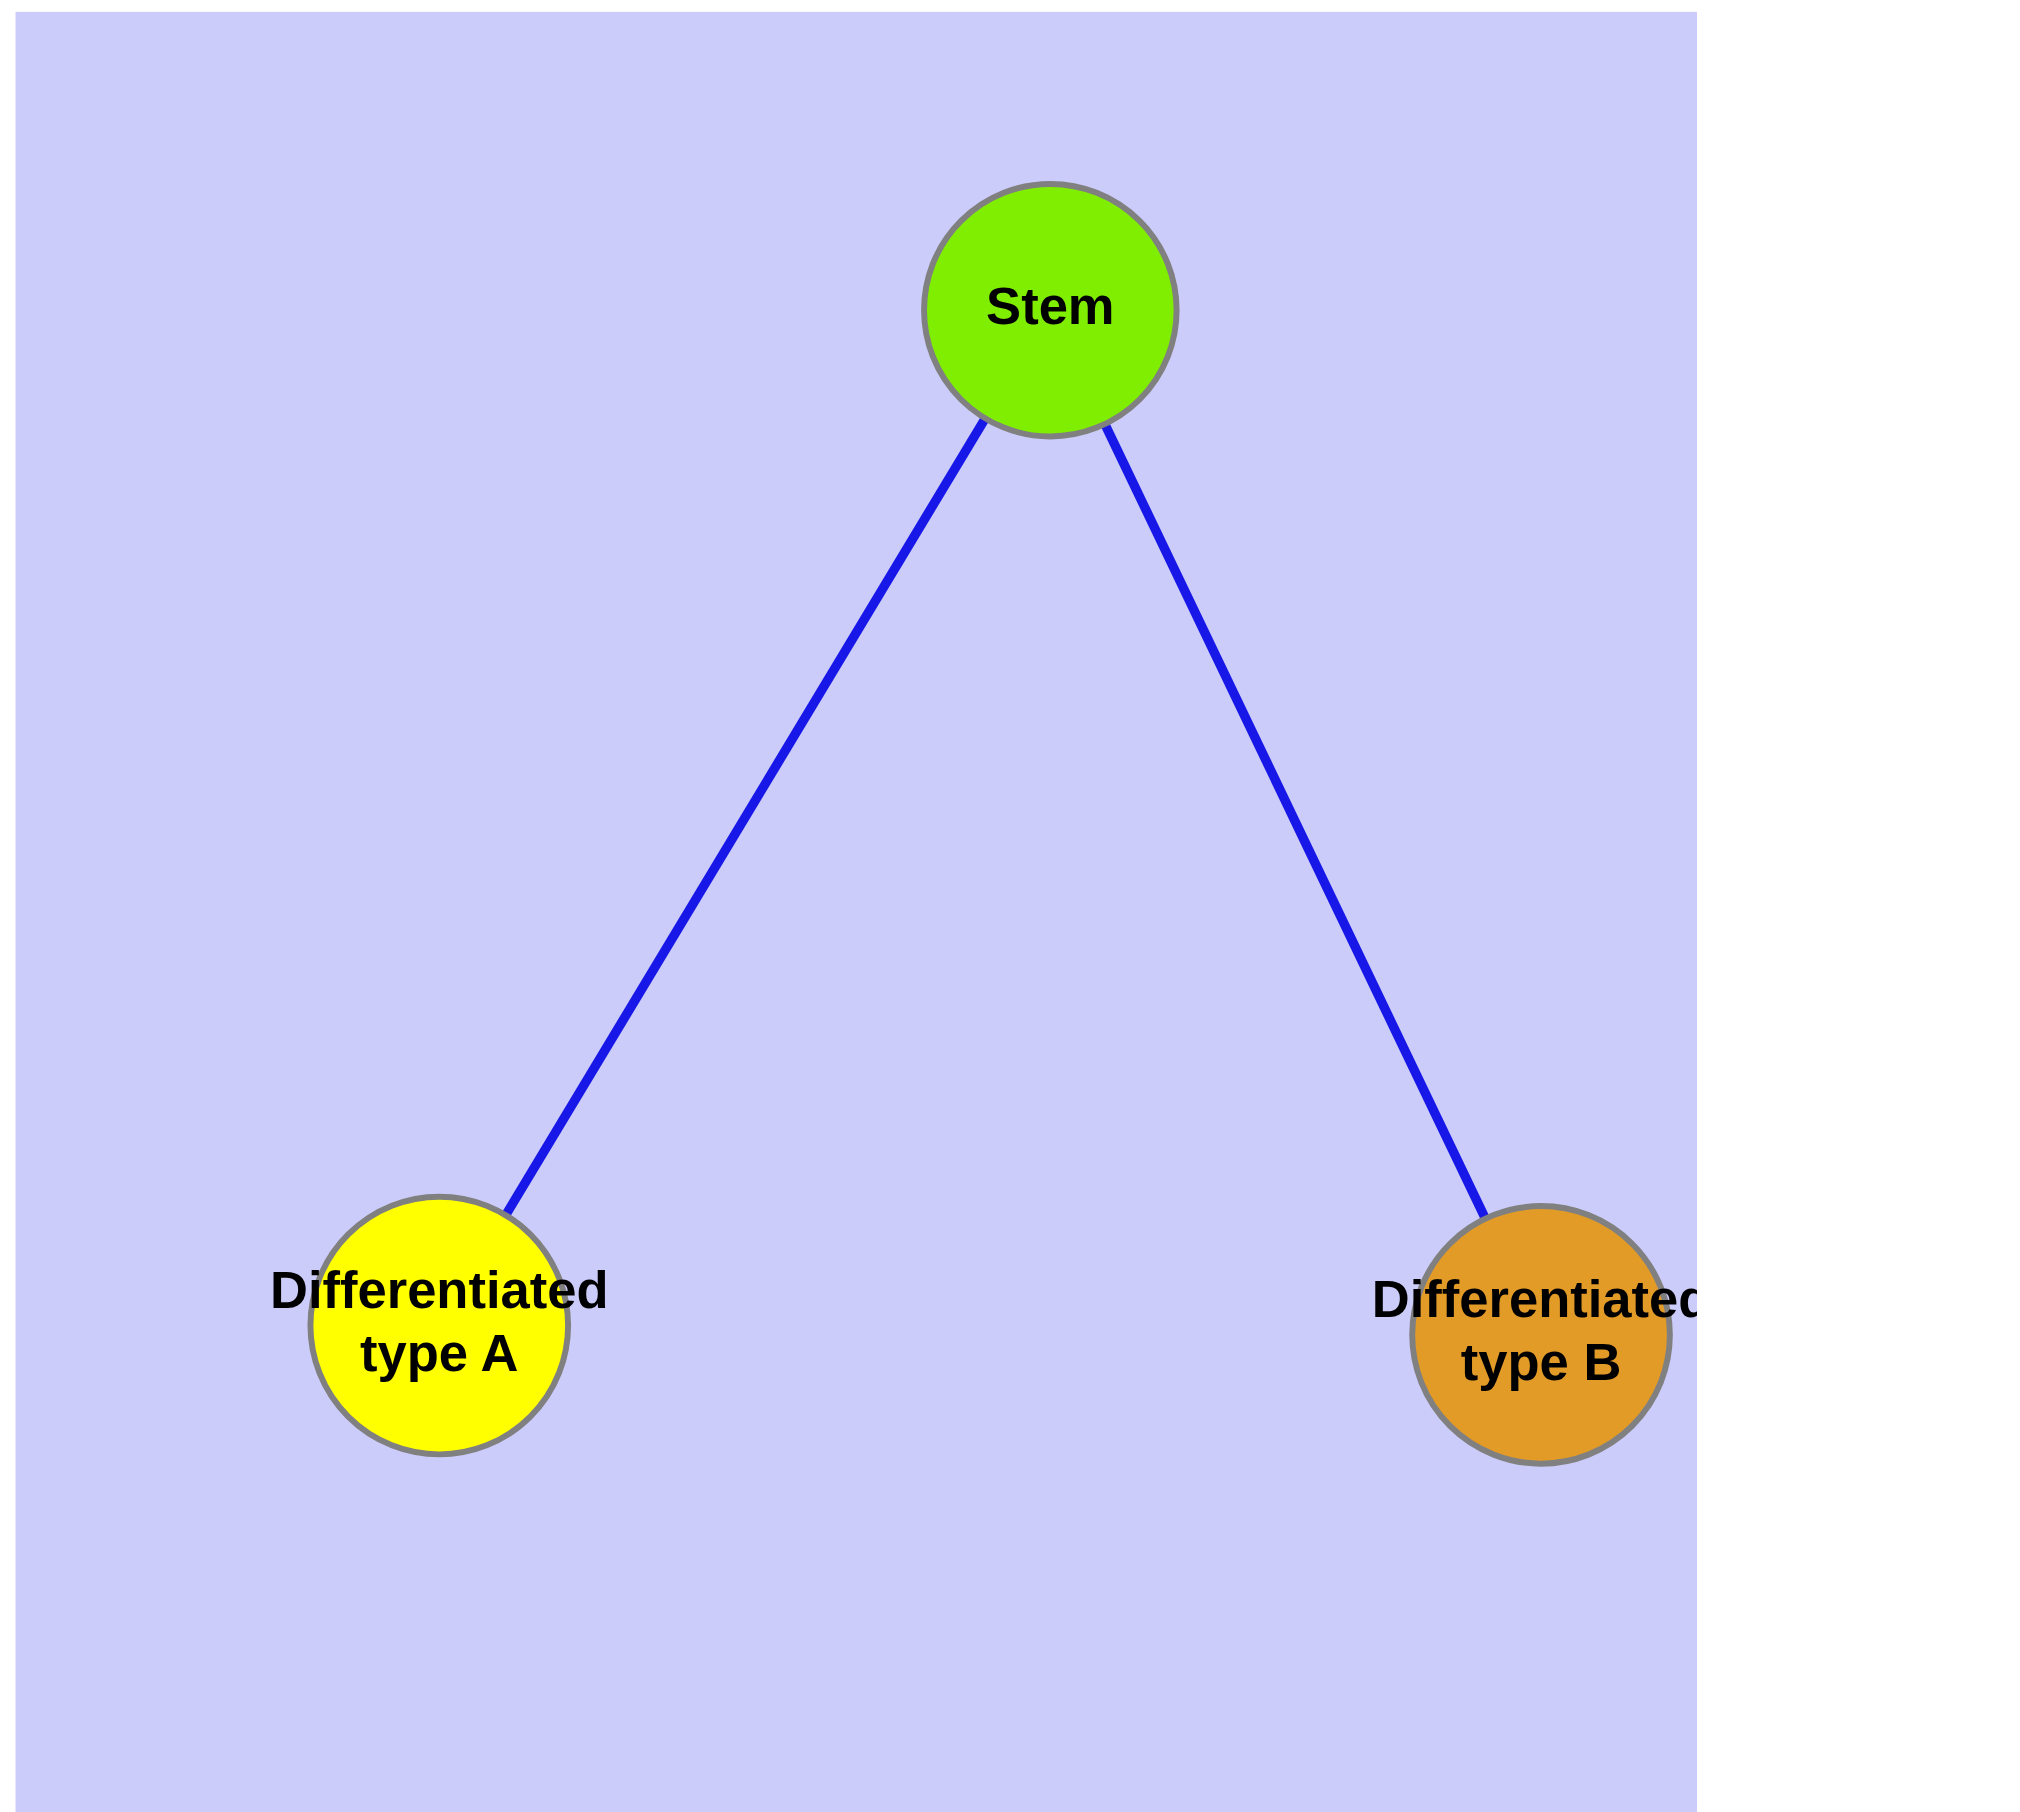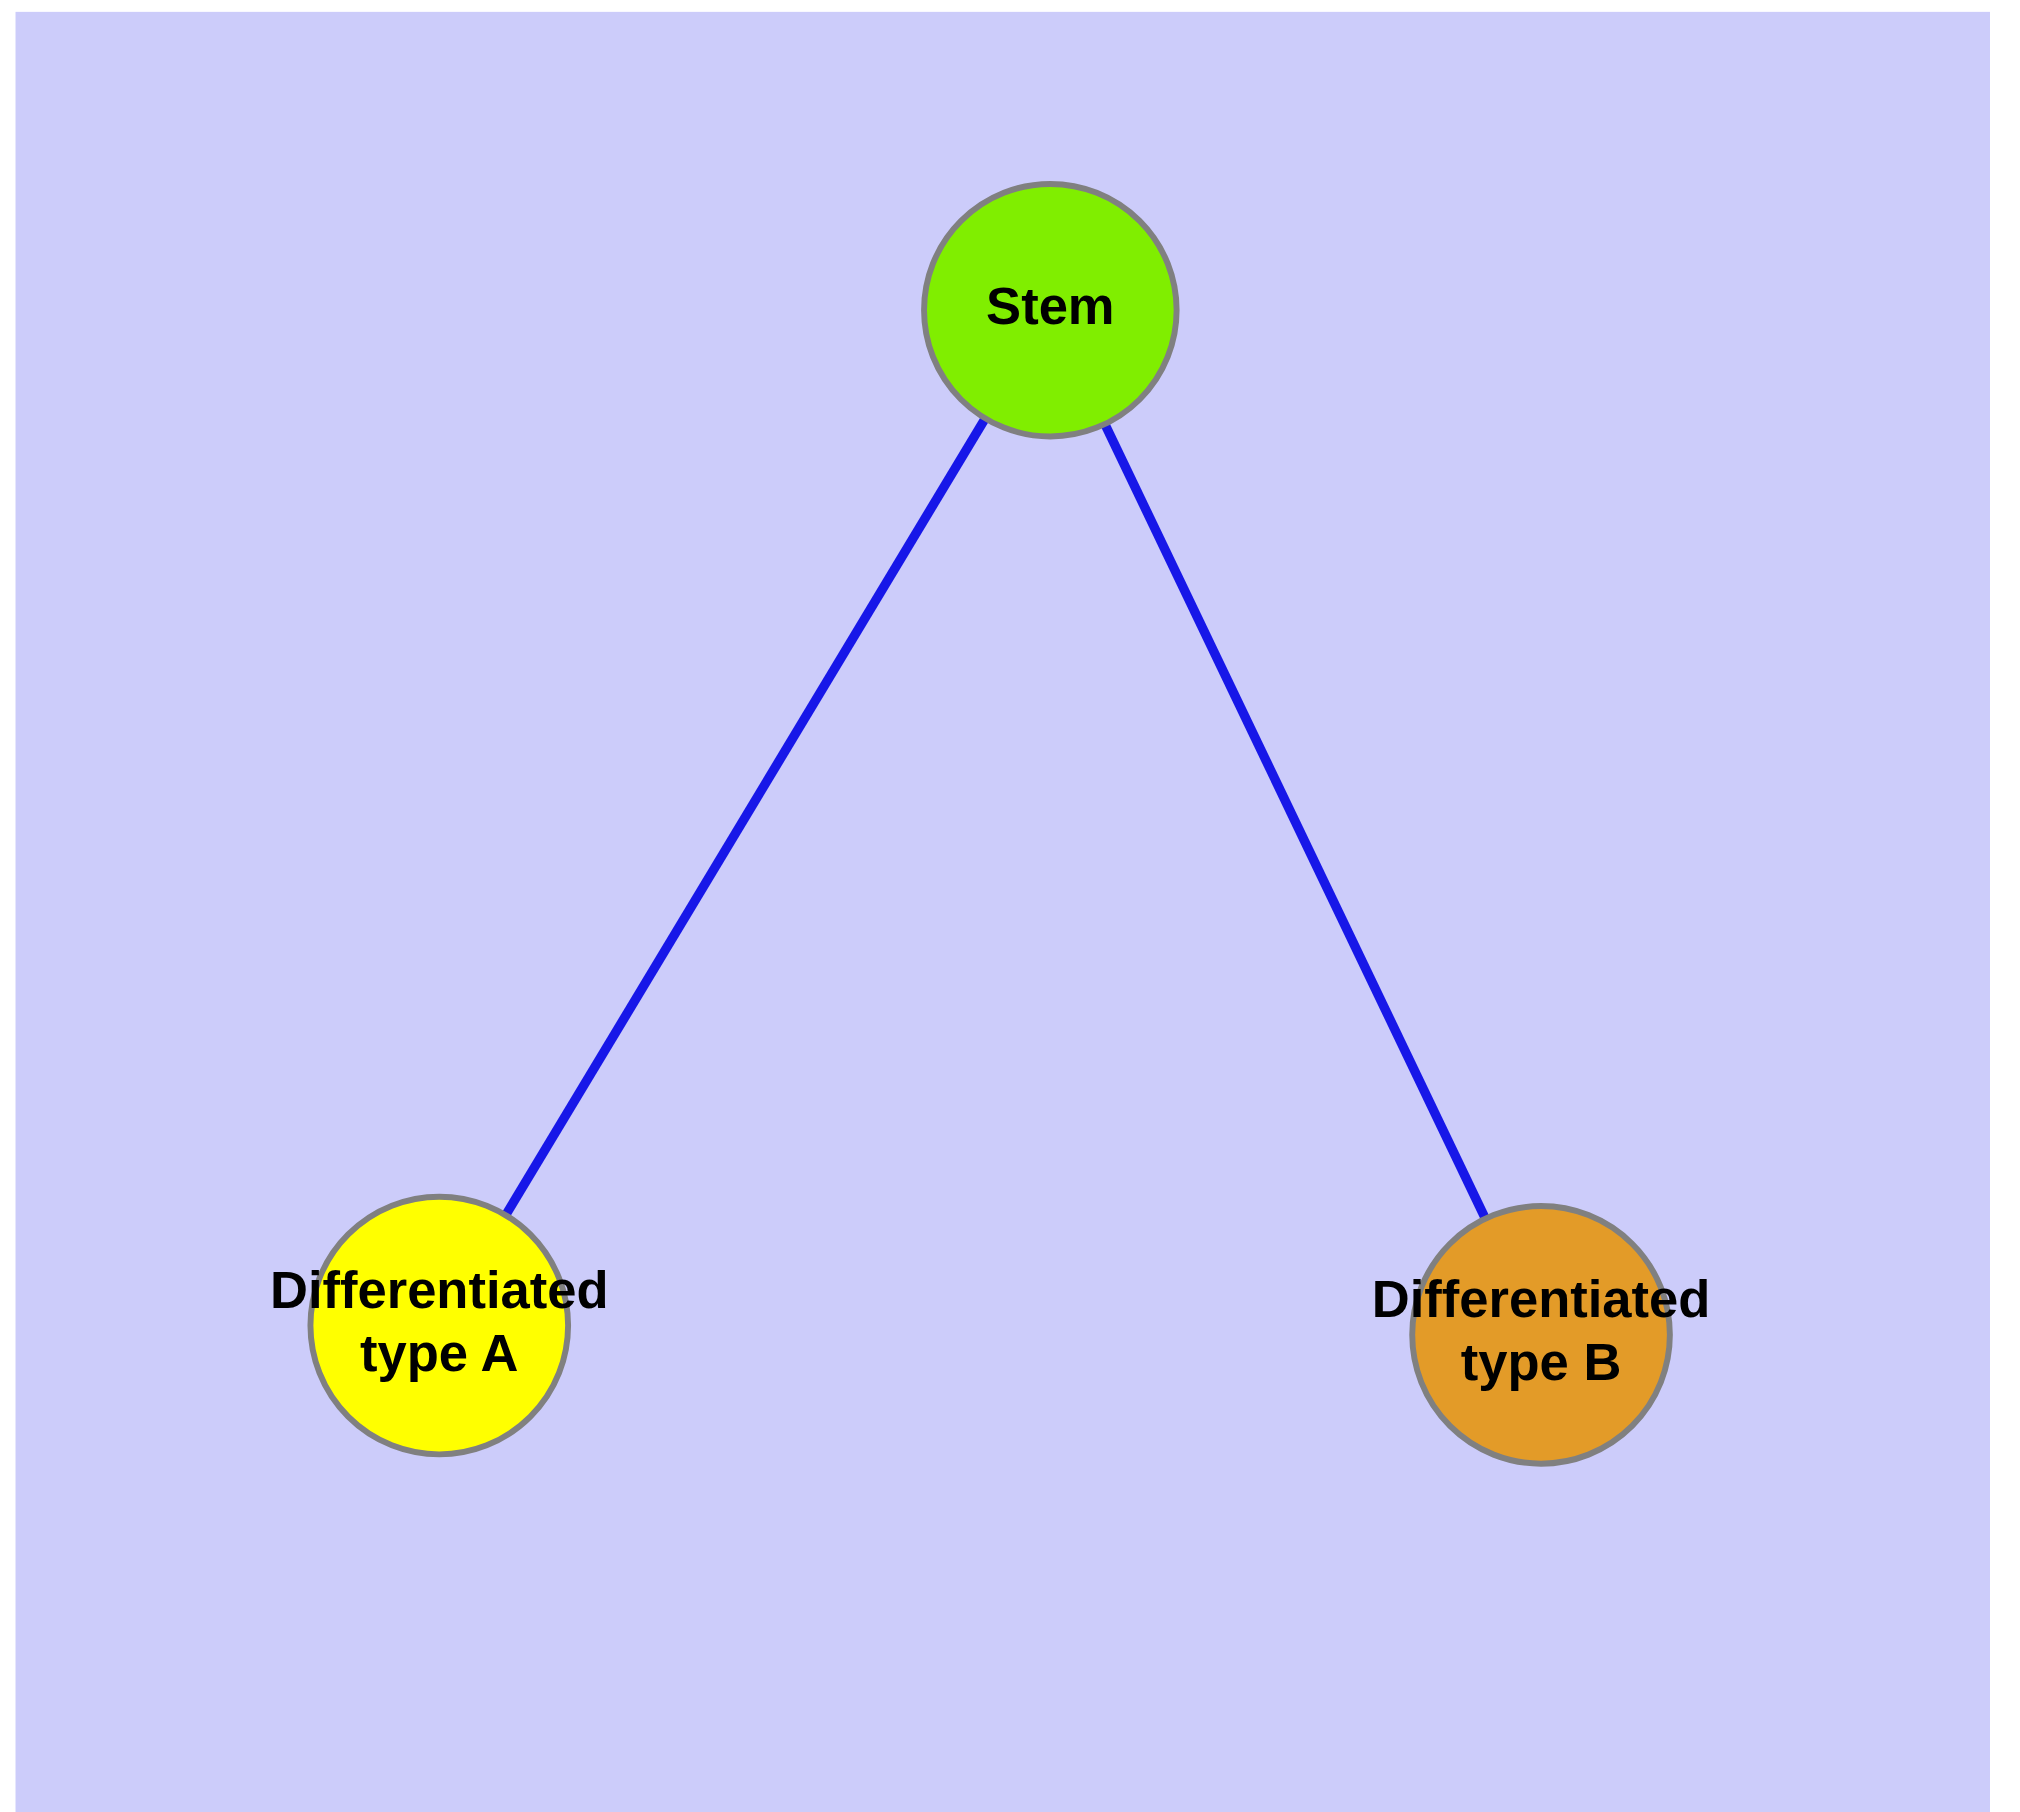--- a/index.html
+++ b/index.html
@@ -5,21 +5,21 @@
   html, body {
     margin: 0;
     padding: 0;
     background: #ffffff;
   }
   body {
     font-family: "Liberation Sans", sans-serif;
   }
   #canvas {
     position: relative;
-    width: 1990px;
+    width: 1697px;
     height: 1812px;
     background: #ffffff;
     overflow: hidden;
   }
   #graph-svg {
     position: absolute;
     left: 0;
     top: 0;
     width: 2021px;
     height: 1812px;

